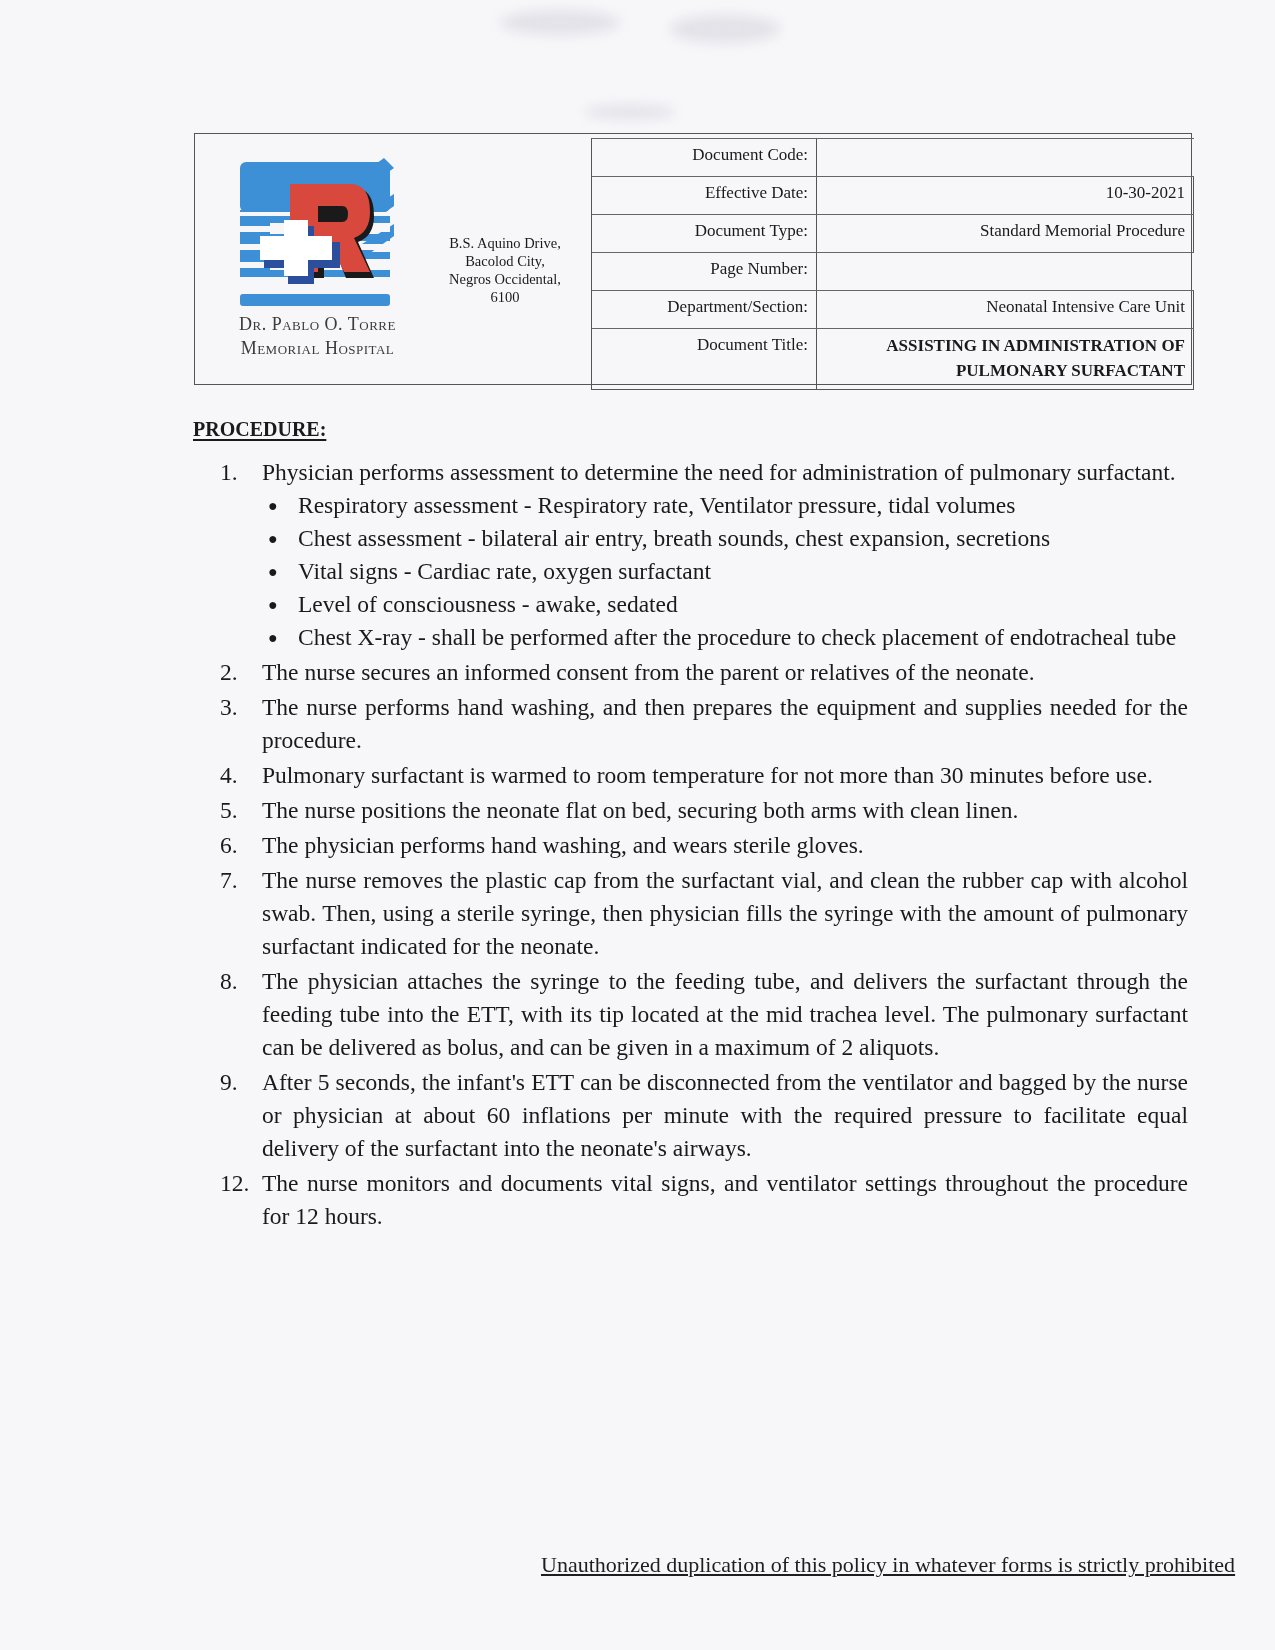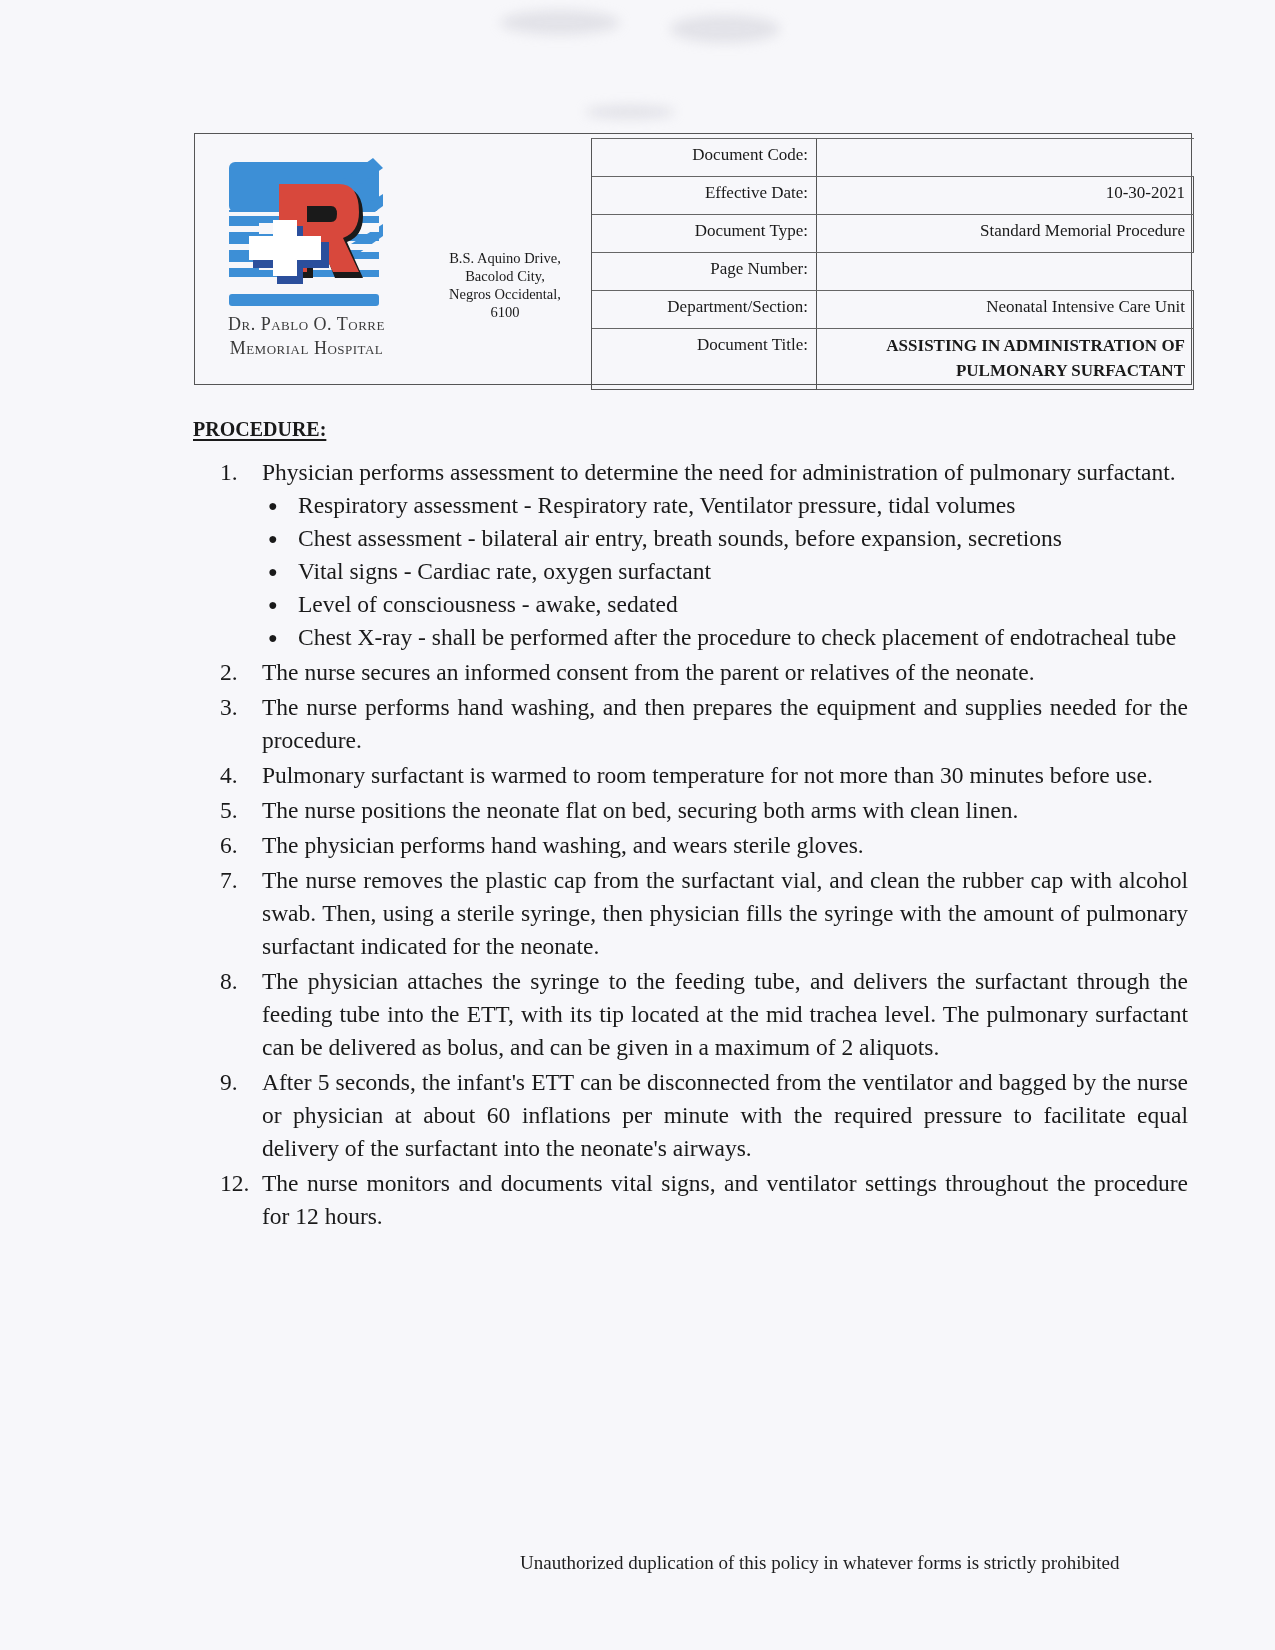--- a/index.html
+++ b/index.html
@@ -9,24 +9,24 @@
     font-family: "Liberation Serif", "DejaVu Serif", serif;
     color: #1a1a1a;
   }
   .smudge { position: absolute; border-radius: 50%; filter: blur(6px); background: rgba(190,190,200,0.35); }
 
   
   .header {
     position: absolute; left: 194px; top: 133px; width: 998px; height: 252px;
     border: 1px solid #555; box-sizing: border-box;
   }
-  .logo-cell { position: absolute; left: 0; top: 0; width: 235px; height: 250px; }
+  .logo-cell { position: absolute; left: 11px; top: 0; width: 235px; height: 250px; }
   .address-cell {
     position: absolute; left: 225px; top: 100px; width: 170px;
-    text-align: center; font-size: 14.5px; line-height: 18px; margin-top: 15px;
+    text-align: center; font-size: 14.5px; line-height: 18px;
   }
   .address-cell div { white-space: nowrap; }
   .hospital-name {
     position: absolute; left: 4px; top: 178px; width: 215px; text-align: center;
     color: #3b3b3b; font-size: 18px; line-height: 24px; letter-spacing: 0.5px;
     font-variant: small-caps;
   }
   .meta-grid {
     position: absolute; left: 396px; top: 4px; width: 602px;
     border-left: 1px solid #555; border-top: 1px solid #666;
@@ -53,21 +53,21 @@
   }
   .proc-item { display: flex; margin-bottom: 2px; }
   .proc-num { width: 42px; flex-shrink: 0; }
   .proc-text { flex: 1; text-align: justify; }
   .sub-list { list-style: none; margin: 0; padding: 0; }
   .sub-item { display: flex; }
   .bullet { width: 36px; flex-shrink: 0; padding-left: 6px; box-sizing: border-box; font-size: 16px; }
   .sub-text { flex: 1; text-align: justify; }
 
   .footer {
-    position: absolute; left: 520px; top: 1552px; font-size: 19px; color: #1e1e1e;
+    position: absolute; left: 541px; top: 1552px; font-size: 22px; color: #1e1e1e; text-decoration: underline;
   }
 </style>
 </head>
 <body>
 
 <div class="smudge" style="left:500px;top:10px;width:120px;height:25px;"></div>
 <div class="smudge" style="left:670px;top:15px;width:110px;height:28px;"></div>
 <div class="smudge" style="left:585px;top:105px;width:90px;height:14px;"></div>
 
 <div class="header">
@@ -142,21 +142,21 @@
     <span class="proc-num">1.</span>
     <div class="proc-text">
       <div>Physician performs assessment to determine the need for administration of pulmonary surfactant.</div>
       <ul class="sub-list">
         <li class="sub-item">
             <span class="bullet">●</span>
             <span class="sub-text">Respiratory assessment - Respiratory rate, Ventilator pressure, tidal volumes</span>
           </li>
         <li class="sub-item">
             <span class="bullet">●</span>
-            <span class="sub-text">Chest assessment - bilateral air entry, breath sounds, before expansion, secretions</span>
+            <span class="sub-text">Chest assessment - bilateral air entry, breath sounds, chest expansion, secretions</span>
           </li>
         <li class="sub-item">
             <span class="bullet">●</span>
             <span class="sub-text">Vital signs - Cardiac rate, oxygen surfactant</span>
           </li>
         <li class="sub-item">
             <span class="bullet">●</span>
             <span class="sub-text">Level of consciousness - awake, sedated</span>
           </li>
         <li class="sub-item">

